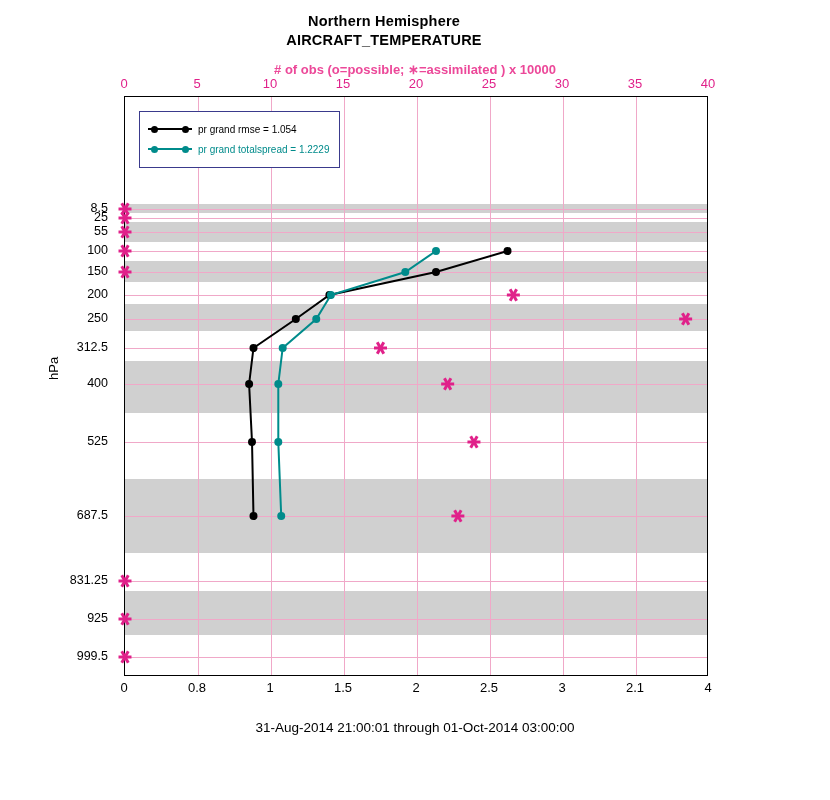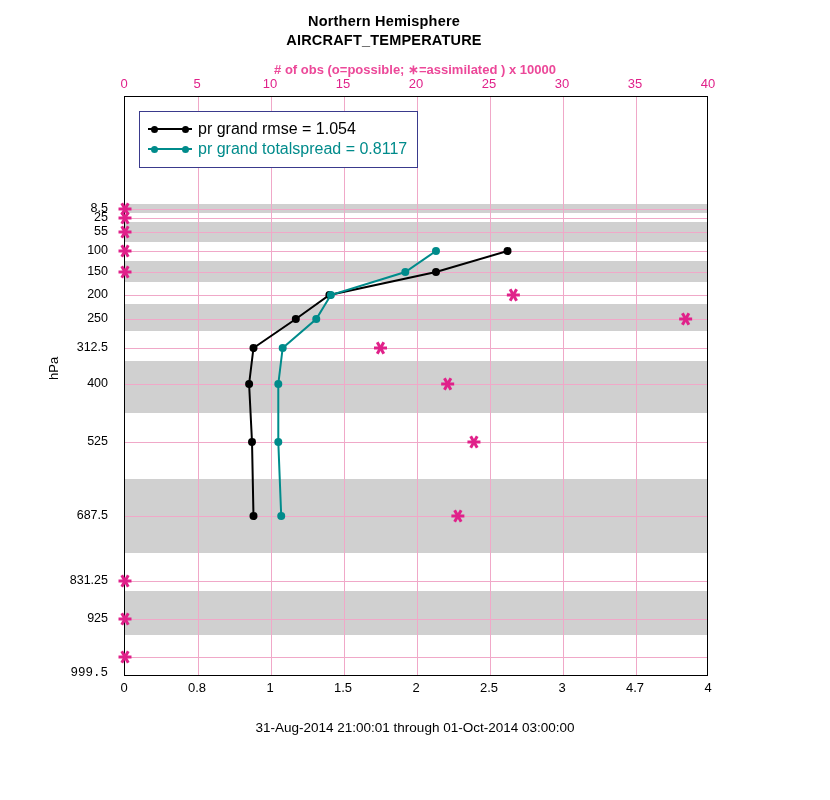--- a/index.html
+++ b/index.html
@@ -119,21 +119,21 @@
   }
   .legend-swatch .ldot {
     position: absolute;
     width: 7px; height: 7px;
     border-radius: 50%;
     top: 2.5px;
   }
   .legend-swatch .ldot.d1 { left: 3px; }
   .legend-swatch .ldot.d2 { left: 34px; }
   .legend-text {
-    font-size: 16px;
+    font-size: 10px;
   }
   .legend-text.black { color: #000000; }
   .legend-text.teal { color: #008b8b; }
 
   
   .tick-top, .tick-bottom {
     position: absolute;
     transform: translateX(-50%);
     font-size: 13px;
   }
@@ -206,39 +206,39 @@
     </div>
 
   <div id="bottom-ticks">
       <div class="tick-bottom" style="left: 124px;">0</div>
       <div class="tick-bottom" style="left: 197px;">0.8</div>
       <div class="tick-bottom" style="left: 270px;">1</div>
       <div class="tick-bottom" style="left: 343px;">1.5</div>
       <div class="tick-bottom" style="left: 416px;">2</div>
       <div class="tick-bottom" style="left: 489px;">2.5</div>
       <div class="tick-bottom" style="left: 562px;">3</div>
-      <div class="tick-bottom" style="left: 635px;">4.7</div>
+      <div class="tick-bottom" style="left: 635px;">2.1</div>
       <div class="tick-bottom" style="left: 708px;">4</div>
     </div>
 
   <div id="left-ticks">
       <div class="tick-left" style="top: 208px; text-align: center;">8.5</div>
       <div class="tick-left" style="top: 217px;">25</div>
       <div class="tick-left" style="top: 231px;">55</div>
       <div class="tick-left" style="top: 250px;">100</div>
       <div class="tick-left" style="top: 271px;">150</div>
       <div class="tick-left" style="top: 294px;">200</div>
       <div class="tick-left" style="top: 318px;">250</div>
       <div class="tick-left" style="top: 347px;">312.5</div>
       <div class="tick-left" style="top: 383px;">400</div>
       <div class="tick-left" style="top: 441px;">525</div>
       <div class="tick-left" style="top: 515px;">687.5</div>
       <div class="tick-left" style="top: 580px;">831.25</div>
       <div class="tick-left" style="top: 618px;">925</div>
-      <div class="tick-left" style="top: 673px; font-family: Liberation Mono, monospace;">999.5</div>
+      <div class="tick-left" style="top: 656px;">999.5</div>
     </div>
 
   <div class="ylabel">hPa</div>
 
   <div id="plot">
     <div id="bands">
         <div class="band" style="top: 107px; height: 9px; background: rgb(208, 208, 208);"></div>
         <div class="band" style="top: 125px; height: 20px; background: rgb(208, 208, 208);"></div>
         <div class="band" style="top: 164px; height: 21px; background: rgb(208, 208, 208);"></div>
         <div class="band" style="top: 207px; height: 27px; background: rgb(208, 208, 208);"></div>
@@ -371,19 +371,19 @@
           <span class="ldot d2" style="background:#000000"></span>
         </span>
         <span class="legend-text black">pr grand rmse = 1.054</span>
       </div>
       <div class="legend-row">
         <span class="legend-swatch">
           <span class="lline" style="background:#008b8b"></span>
           <span class="ldot d1" style="background:#008b8b"></span>
           <span class="ldot d2" style="background:#008b8b"></span>
         </span>
-        <span class="legend-text teal">pr grand totalspread = 0.8117</span>
+        <span class="legend-text teal">pr grand totalspread = 1.2229</span>
       </div>
     </div>
   </div>
 
   <div class="daterange">31-Aug-2014 21:00:01 through 01-Oct-2014 03:00:00</div>
 </div>
 
 </body></html>

